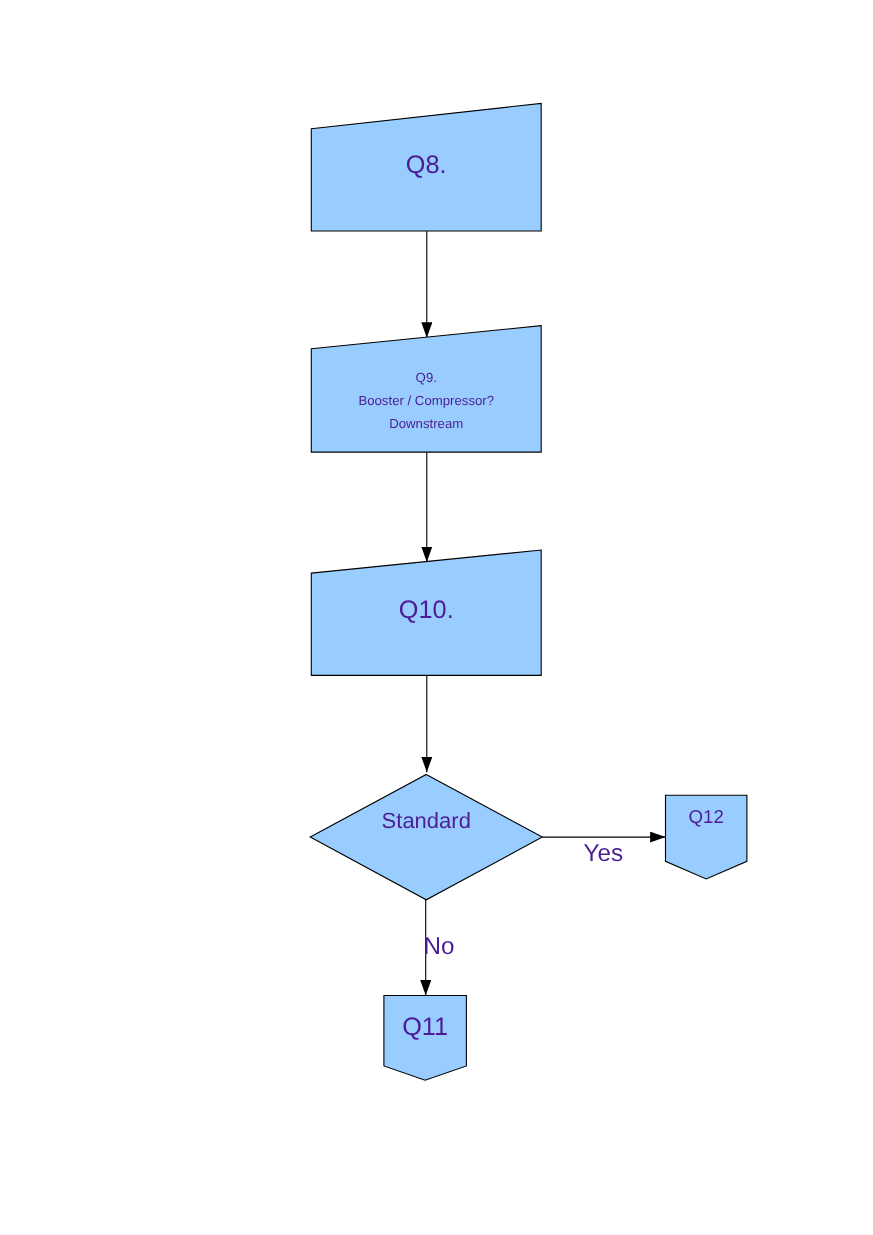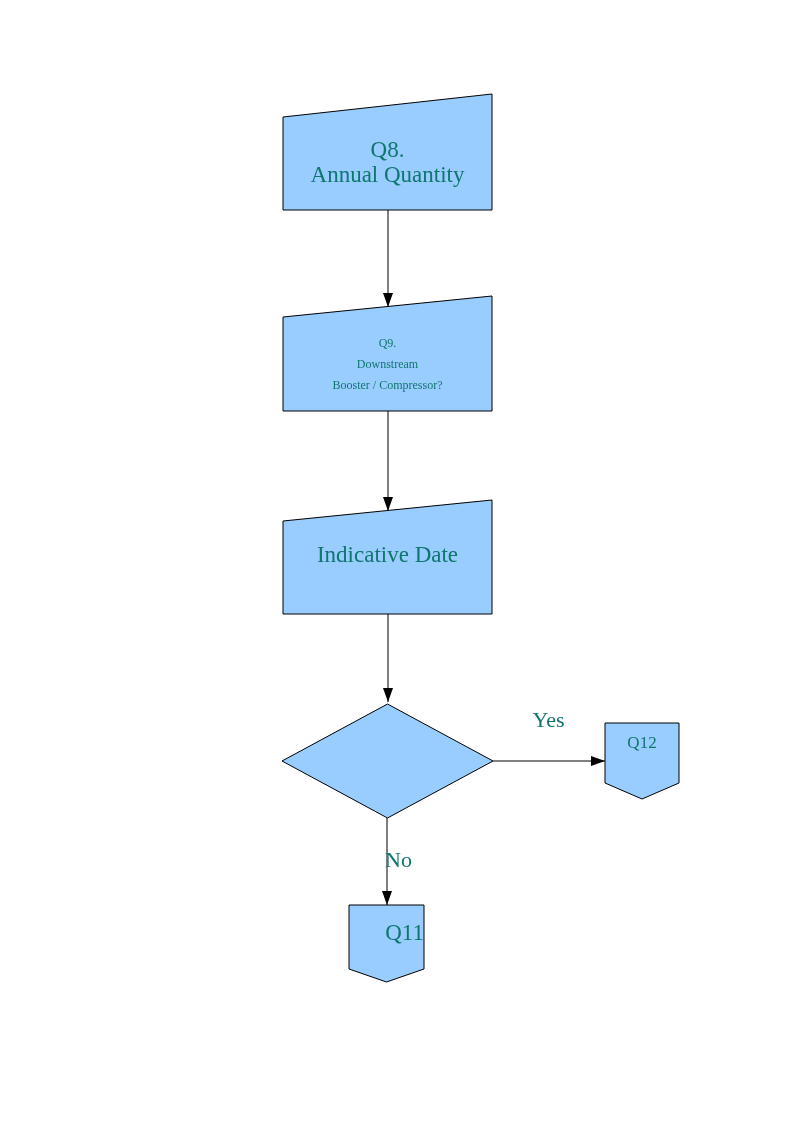--- a/index.html
+++ b/index.html
@@ -2,35 +2,35 @@
 <html><head>
 <meta charset="utf-8">
 <style>
   html, body { margin: 0; padding: 0; }
   body { background: #ffffff; }
   .page {
     position: relative;
     width: 794px;
     height: 1123px;
     background: #ffffff;
-    font-family: Liberation Serif, serif;
-    color: #0f766e;
+    font-family: Liberation Sans, sans-serif;
+    color: #4c1d95;
     overflow: hidden;
   }
   .canvas { position: absolute; left: 0; top: 0; }
   .node-shape { stroke: #000000; stroke-width: 1; }
   .edge-line { stroke: #000000; stroke-width: 1; fill: none; }
   .txt { position: absolute; text-align: center; white-space: nowrap; }
   .q8-text       { left: 283px; top: 137px; width: 209px; font-size: 23px; line-height: 25px; }
   .q9-text       { left: 283px; top: 333px; width: 209px; font-size: 12px; line-height: 21px; }
   .q10-text      { left: 283px; top: 542px; width: 209px; font-size: 23px; line-height: 25px; }
   .decision-text { left: 283px; top: 736px; width: 209px; font-size: 20px; line-height: 22px; }
   .q12-text      { left: 605px; top: 733px; width: 74px;  font-size: 17px; }
-  .q11-text      { left: 349px; top: 920px; width: 75px;  font-size: 23px; text-align: right; }
-  .yes-label     { left: 501px; top: 707px; width: 95px;  font-size: 22px; }
+  .q11-text      { left: 349px; top: 920px; width: 75px;  font-size: 23px; }
+  .yes-label     { left: 501px; top: 763px; width: 95px;  font-size: 22px; }
   .no-label      { left: 385px; top: 847px; text-align: right; font-size: 22px; }
 </style>
 </head>
 <body>
 
 <div class="page">
 
   <svg class="canvas" width="794" height="1123" viewBox="0 0 794 1123">
     <defs>
       <marker id="arrowhead" viewBox="0 0 14 10" refX="14" refY="5" markerWidth="14" markerHeight="10" markerUnits="userSpaceOnUse" orient="auto">
@@ -47,34 +47,34 @@
     <polygon class="node-shape" points="283,117 492,94 492,210 283,210" fill="#99CCFF"></polygon>
     <polygon class="node-shape" points="283,317 492,296 492,411 283,411" fill="#99CCFF"></polygon>
     <polygon class="node-shape" points="283,521 492,500 492,614 283,614" fill="#99CCFF"></polygon>
     <polygon class="node-shape" points="387.5,704 493,761 387.5,818 282,761" fill="#99CCFF"></polygon>
     <polygon class="node-shape" points="605,723 679,723 679,783 642,799 605,783" fill="#99CCFF"></polygon>
     <polygon class="node-shape" points="349,905 424,905 424,969 386.5,982 349,969" fill="#99CCFF"></polygon>
   </svg>
 
   <div class="txt q8-text">
     <div>Q8.</div>
-    <div>Annual Quantity</div>
   </div>
 
   <div class="txt q9-text">
     <div>Q9.</div>
+    <div>Booster / Compressor?</div>
     <div>Downstream</div>
-    <div>Booster / Compressor?</div>
   </div>
 
   <div class="txt q10-text">
-    <div>Indicative Date</div>
+    <div>Q10.</div>
   </div>
 
   <div class="txt decision-text">
+    <div>Standard</div>
   </div>
 
   <div class="txt q12-text">Q12</div>
 
   <div class="txt q11-text">Q11</div>
 
   <div class="txt yes-label">Yes</div>
   <div class="txt no-label">No</div>
 
 </div>

